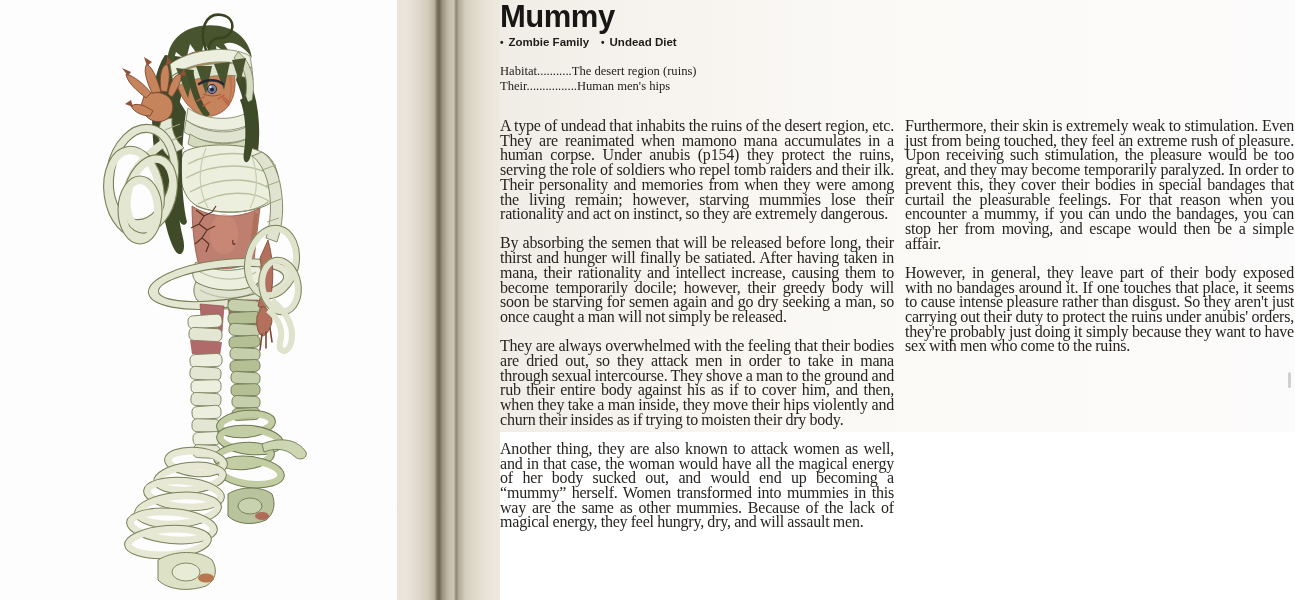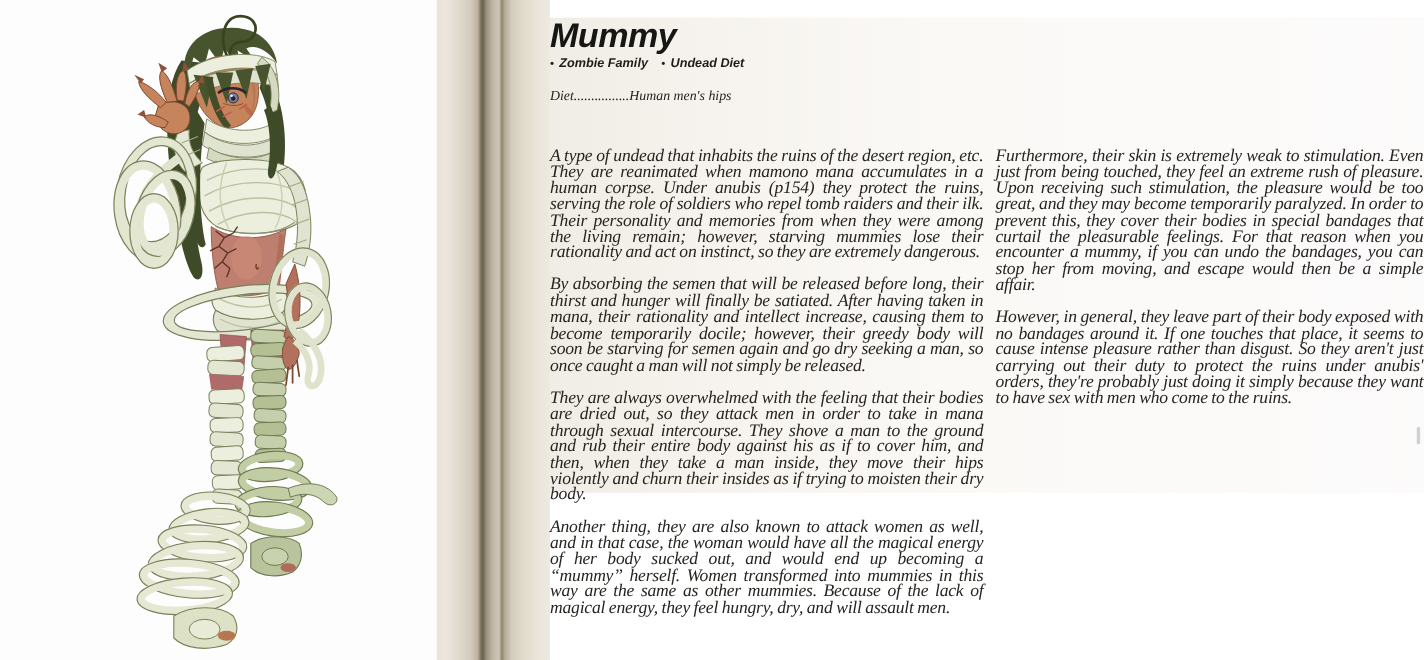--- a/index.html
+++ b/index.html
@@ -8,22 +8,22 @@
   
   .art-page{position:absolute;left:0;top:0;width:397px;height:600px;background:#fdfdfd;}
   .art-page svg{display:block;width:397px;height:600px;}
   
   .gutter{position:absolute;left:397px;top:0;width:103px;height:600px;
     background:linear-gradient(to right,
       #e8e2d9 0%, #ece6dd 8%, #ded7ca 22%, #d3cbbc 30%, #bdb3a0 36%,
       #756b57 39.5%, #6e6553 41%, #9c927c 44%, #c3bbaa 50%, #cfc7b6 55%,
       #8f8670 57.5%, #b3aa96 60%, #d3ccbc 66%, #ded8c9 74%, #e7e1d5 84%, #efeae0 100%);}
   
-  .text-page{position:absolute;left:500px;top:16px;width:795px;height:432px;
-    background:linear-gradient(to right,#f0ede6 0%,#f6f3ee 18%,#fbf9f6 45%,#fcfbfb 100%);font-style:italic;}
+  .text-page{position:absolute;left:500px;top:0;width:795px;height:432px;
+    background:linear-gradient(to right,#f0ede6 0%,#f6f3ee 18%,#fbf9f6 45%,#fcfbfb 100%);}
   .header{position:absolute;left:0;top:0;width:400px;}
   .page-title{margin:0;font-family:"Liberation Sans",sans-serif;font-weight:700;
     font-size:31px;line-height:34px;letter-spacing:-0.5px;color:#171614;}
   .tags{margin-top:2px;display:flex;gap:12px;font-family:"Liberation Sans",sans-serif;
     font-weight:700;font-size:11.5px;color:#1d1c1a;}
   .tag{display:inline-flex;align-items:center;}
   .tag .bullet{font-size:10px;margin-right:5px;}
   .profile{margin-top:16px;font-size:12.6px;line-height:14.6px;color:#24211e;}
   .profile-row{white-space:nowrap;}
   .col{position:absolute;top:119px;font-size:16px;line-height:14.7px;
@@ -224,21 +224,24 @@
           <span class="bullet">•</span>
           <span>Zombie Family</span>
         </span>
         <span class="tag">
           <span class="bullet">•</span>
           <span>Undead Diet</span>
         </span>
       </div>
       <div class="profile">
         <div class="profile-row">
-          <span>Diet</span><span>................</span><span>Human men's hips</span>
+          <span>Habitat</span><span>...........</span><span>The desert region (ruins)</span>
+        </div>
+        <div class="profile-row">
+          <span>Their</span><span>................</span><span>Human men's hips</span>
         </div>
       </div>
     </div>
 
     <div class="col col-left">
       <p>A type of undead that inhabits the ruins of the desert region, etc. They are reanimated when mamono mana accumulates in a human corpse. Under anubis (p154) they protect the ruins, serving the role of soldiers who repel tomb raiders and their ilk. Their personality and memories from when they were among the living remain; however, starving mummies lose their rationality and act on instinct, so they are extremely dangerous.</p>
       <p>By absorbing the semen that will be released before long, their thirst and hunger will finally be satiated.  After having taken in mana, their rationality and intellect increase, causing them to become temporarily docile; however, their greedy body will soon be starving for semen again and go dry seeking a man, so once caught a man will not simply be released.</p>
       <p>They are always overwhelmed with the feeling that their bodies are dried out, so they attack men in order to take in mana through sexual intercourse. They shove a man to the ground and rub their entire body against his as if to cover him, and then, when they take a man inside, they move their hips violently and churn their insides as if trying to moisten their dry body.</p>
       <p>Another thing, they are also known to attack women as well, and in that case, the woman would have all the magical energy of her body sucked out, and would end up becoming a “mummy” herself. Women transformed into mummies in this way are the same as other mummies. Because of the lack of magical energy, they feel hungry, dry, and will assault men.</p>
     </div>

